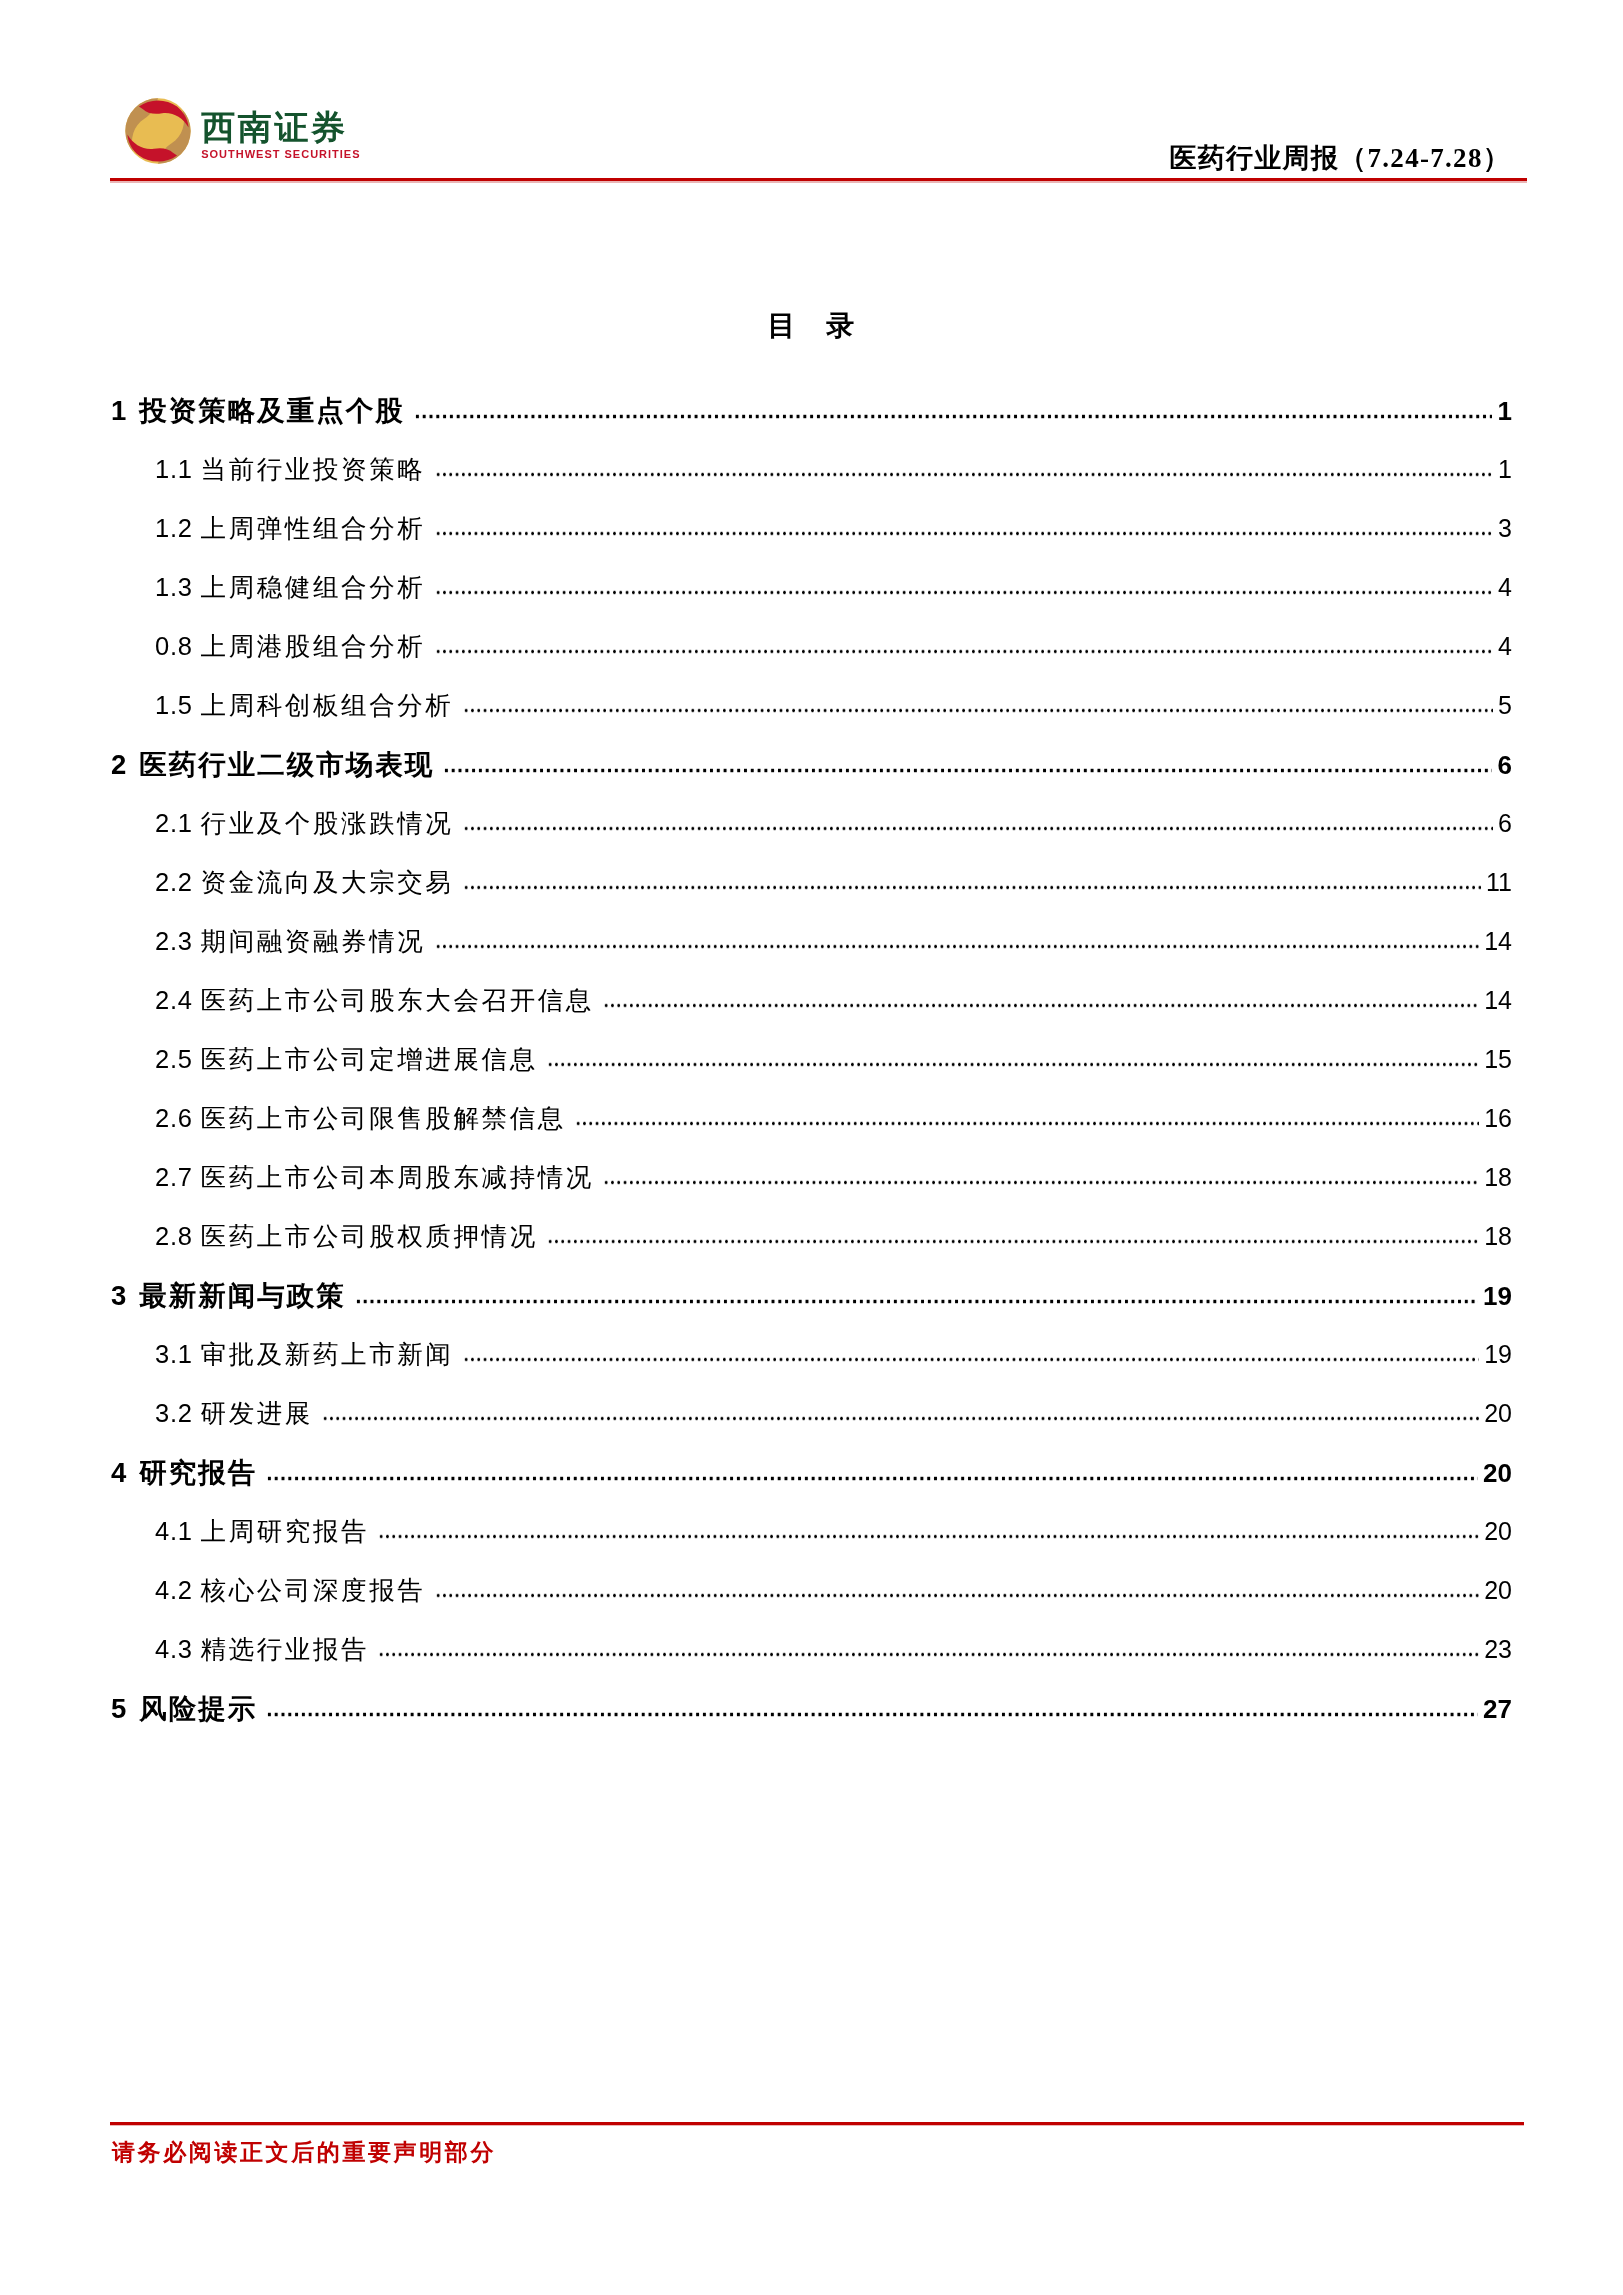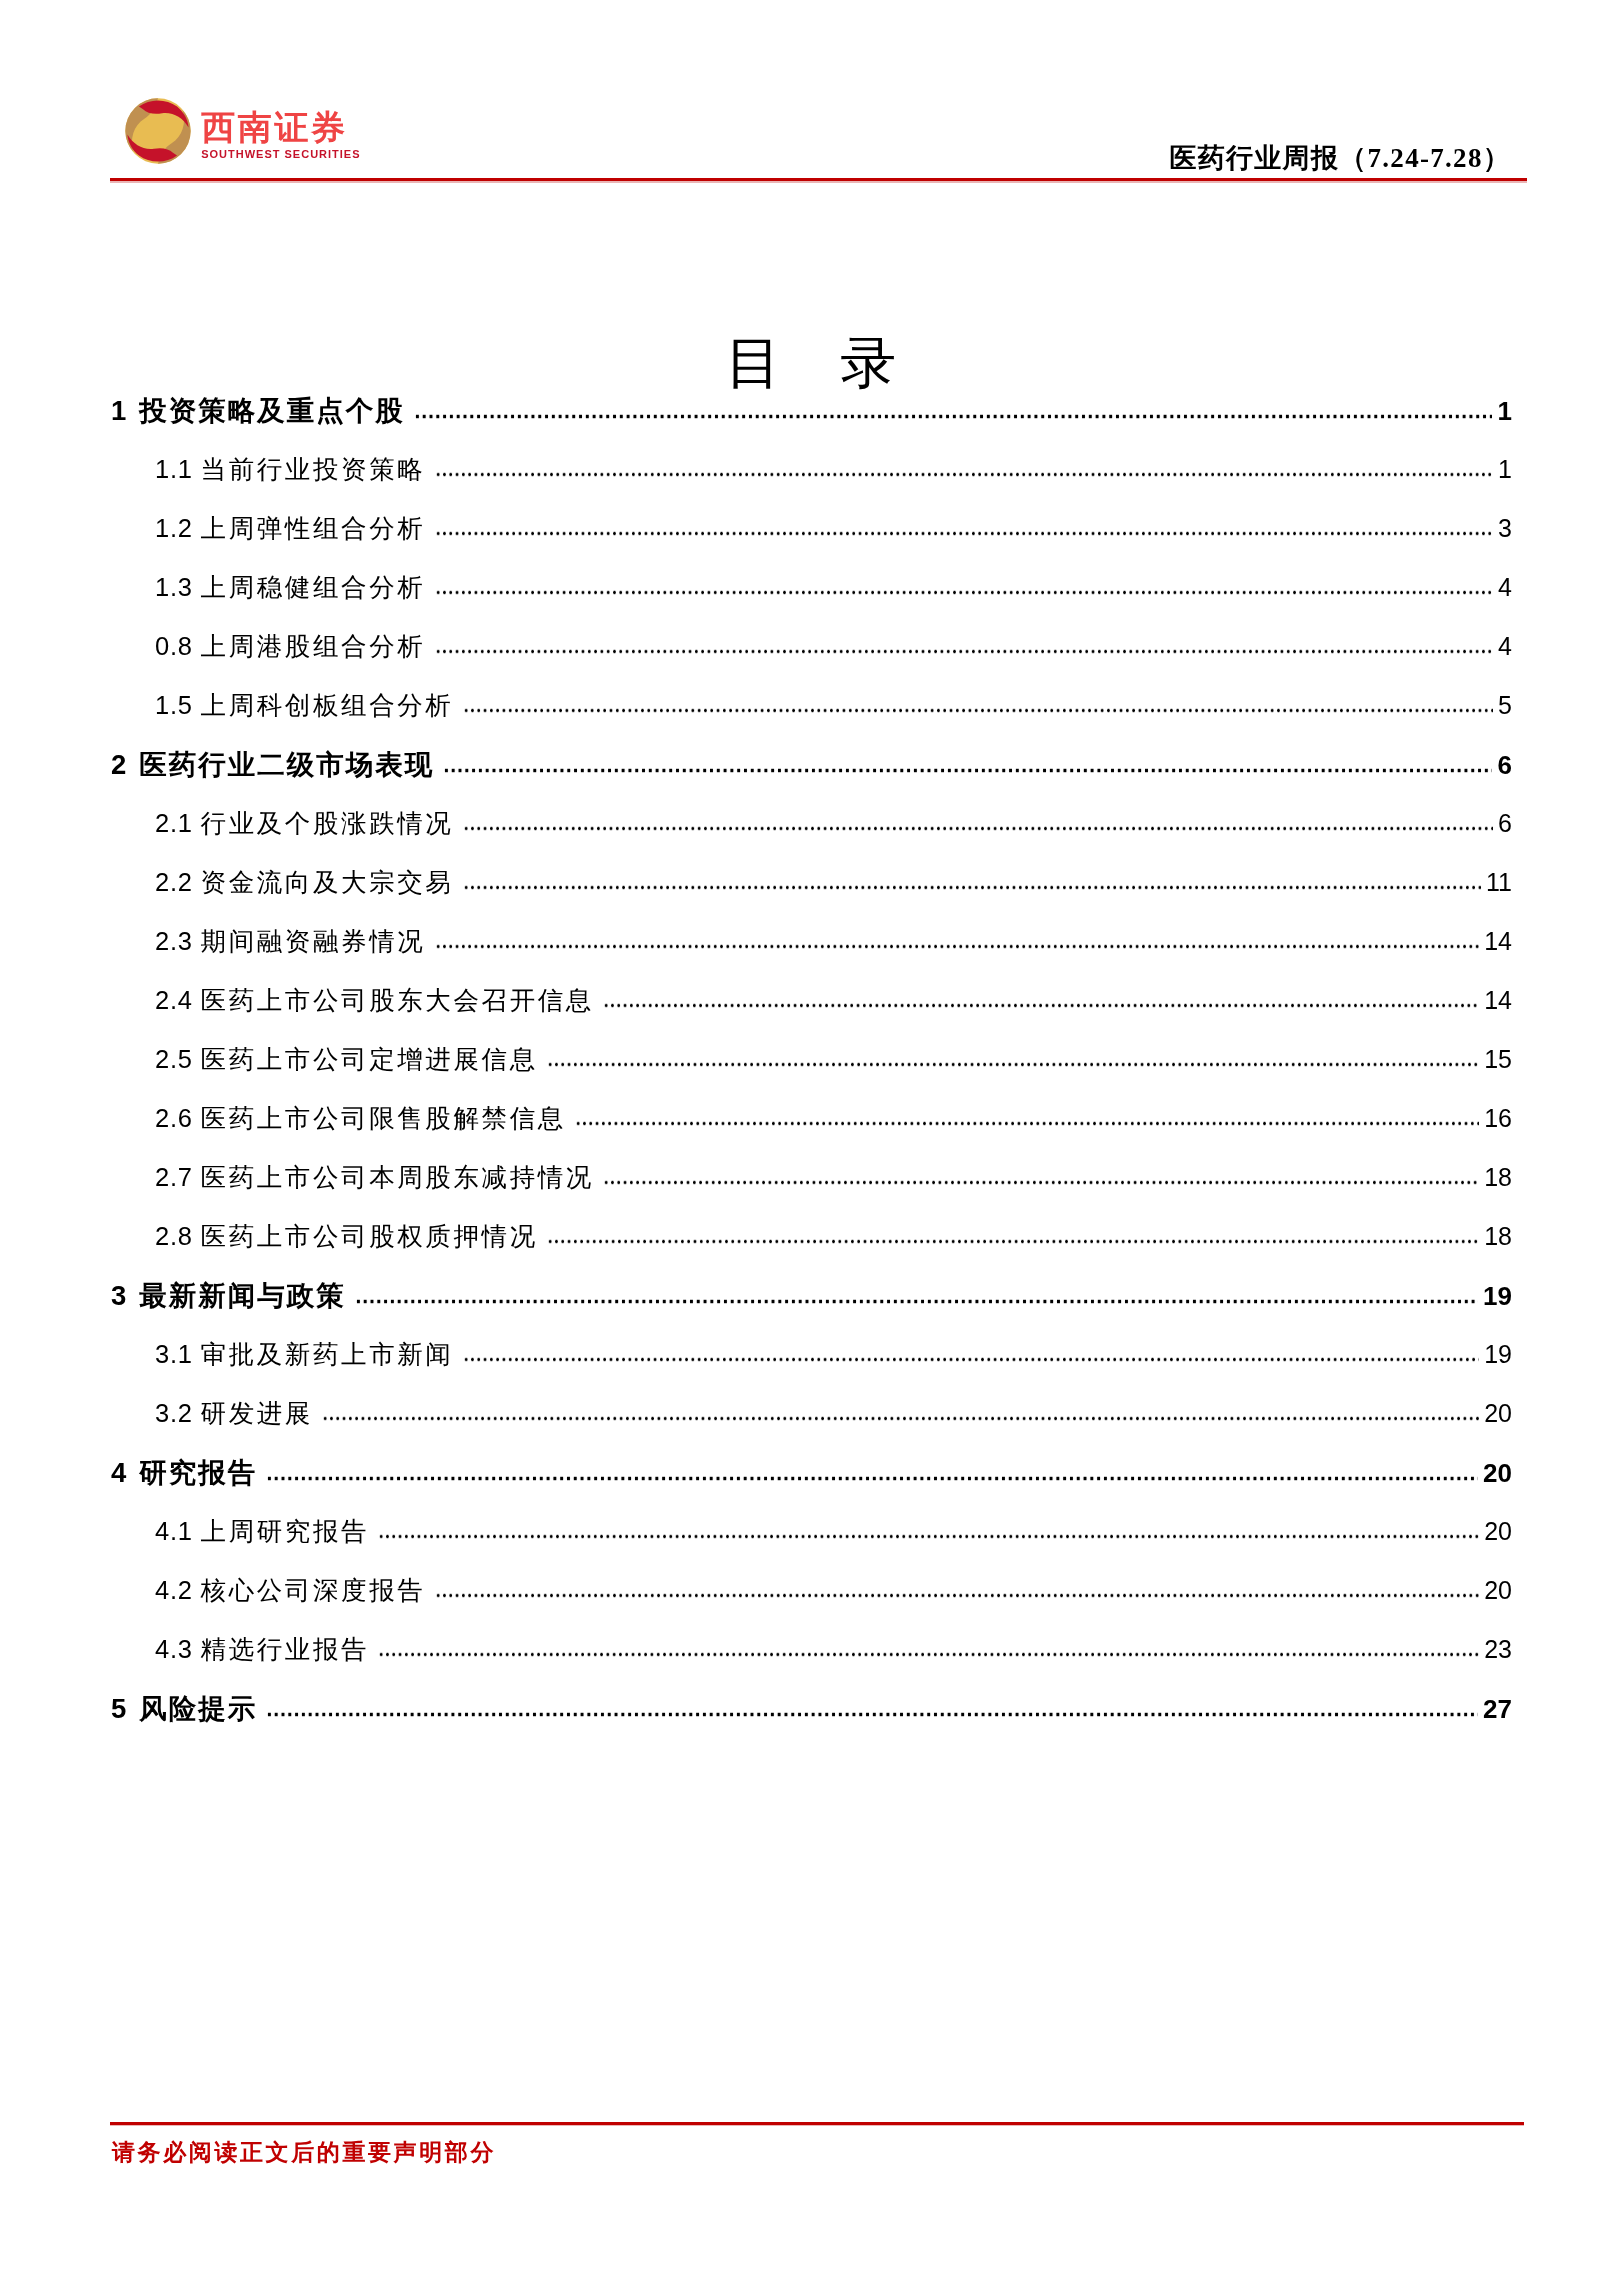--- a/index.html
+++ b/index.html
@@ -3,30 +3,30 @@
 <meta charset="utf-8">
 <style>
   html,body{margin:0;padding:0;background:#ffffff;}
   body{width:1623px;height:2295px;font-family:"Liberation Serif",serif;color:#000;}
   .page{position:relative;width:1623px;height:2295px;overflow:hidden;background:#fff;}
 
   
   .brand{position:absolute;left:124px;top:97px;display:flex;align-items:flex-start;}
   .globe{width:68px;height:68px;display:block;}
   .brand-text{margin-left:9.2px;padding-top:11.8px;}
-  .brand-cn{font-size:34px;line-height:37px;font-weight:bold;color:#ef4444;letter-spacing:2.6px;font-family:"Liberation Serif",serif;}
+  .brand-cn{font-size:34px;line-height:37px;font-weight:bold;color:#14532d;letter-spacing:2.6px;font-family:"Liberation Serif",serif;}
   .brand-en{margin-top:2px;font-size:11px;line-height:13px;font-weight:bold;color:#c5122a;letter-spacing:1px;font-family:"Liberation Sans",sans-serif;}
   .report-title{position:absolute;right:112px;top:140px;font-size:27px;font-weight:bold;letter-spacing:1.3px;font-family:"Liberation Serif",serif;}
   .header-rule{position:absolute;left:110px;top:178px;width:1417px;}
   .header-rule .bar1{height:3.3px;background:#c00000;}
   .header-rule .bar2{height:1.3px;background:#eab6b6;}
 
   
   .toc-title{position:absolute;top:288px;left:0;width:100%;text-align:center;
-             font-size:56px;font-weight:normal;letter-spacing:1.3px;}
+             font-size:28px;font-weight:bold;letter-spacing:1.3px;}
   .toc{position:absolute;left:111px;top:377px;width:1401px;}
   .toc-row{height:59px;box-sizing:border-box;display:flex;align-items:baseline;padding-top:15.7px;cursor:pointer;}
   .toc-num{flex:0 0 auto;}
   .toc-text{flex:0 0 auto;white-space:nowrap;}
   .toc-leader{flex:1 1 auto;height:6.5px;margin:0 5.2px 0 9.2px;
       background-image:radial-gradient(circle,#000 1.4px,transparent 1.6px);
       background-size:6.3px 6.5px;background-repeat:repeat-x;background-position:0 100%;}
   .toc-page{flex:0 0 auto;font-family:"Liberation Sans",sans-serif;font-size:25px;}
   .lvl1{font-weight:bold;font-size:27.5px;}
   .lvl1 .toc-num{font-family:"Liberation Sans",sans-serif;margin-right:13px;}

